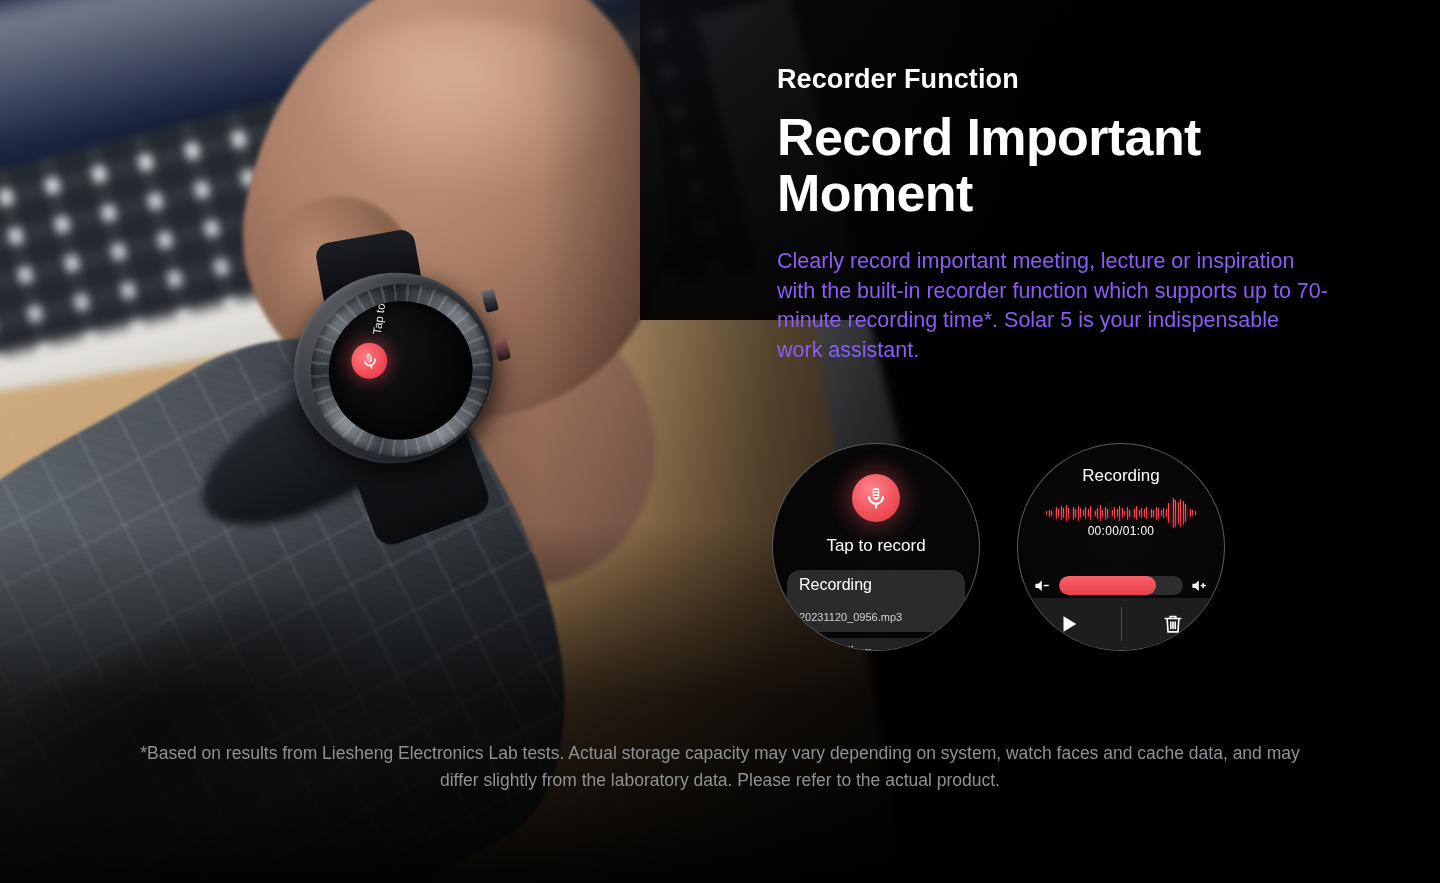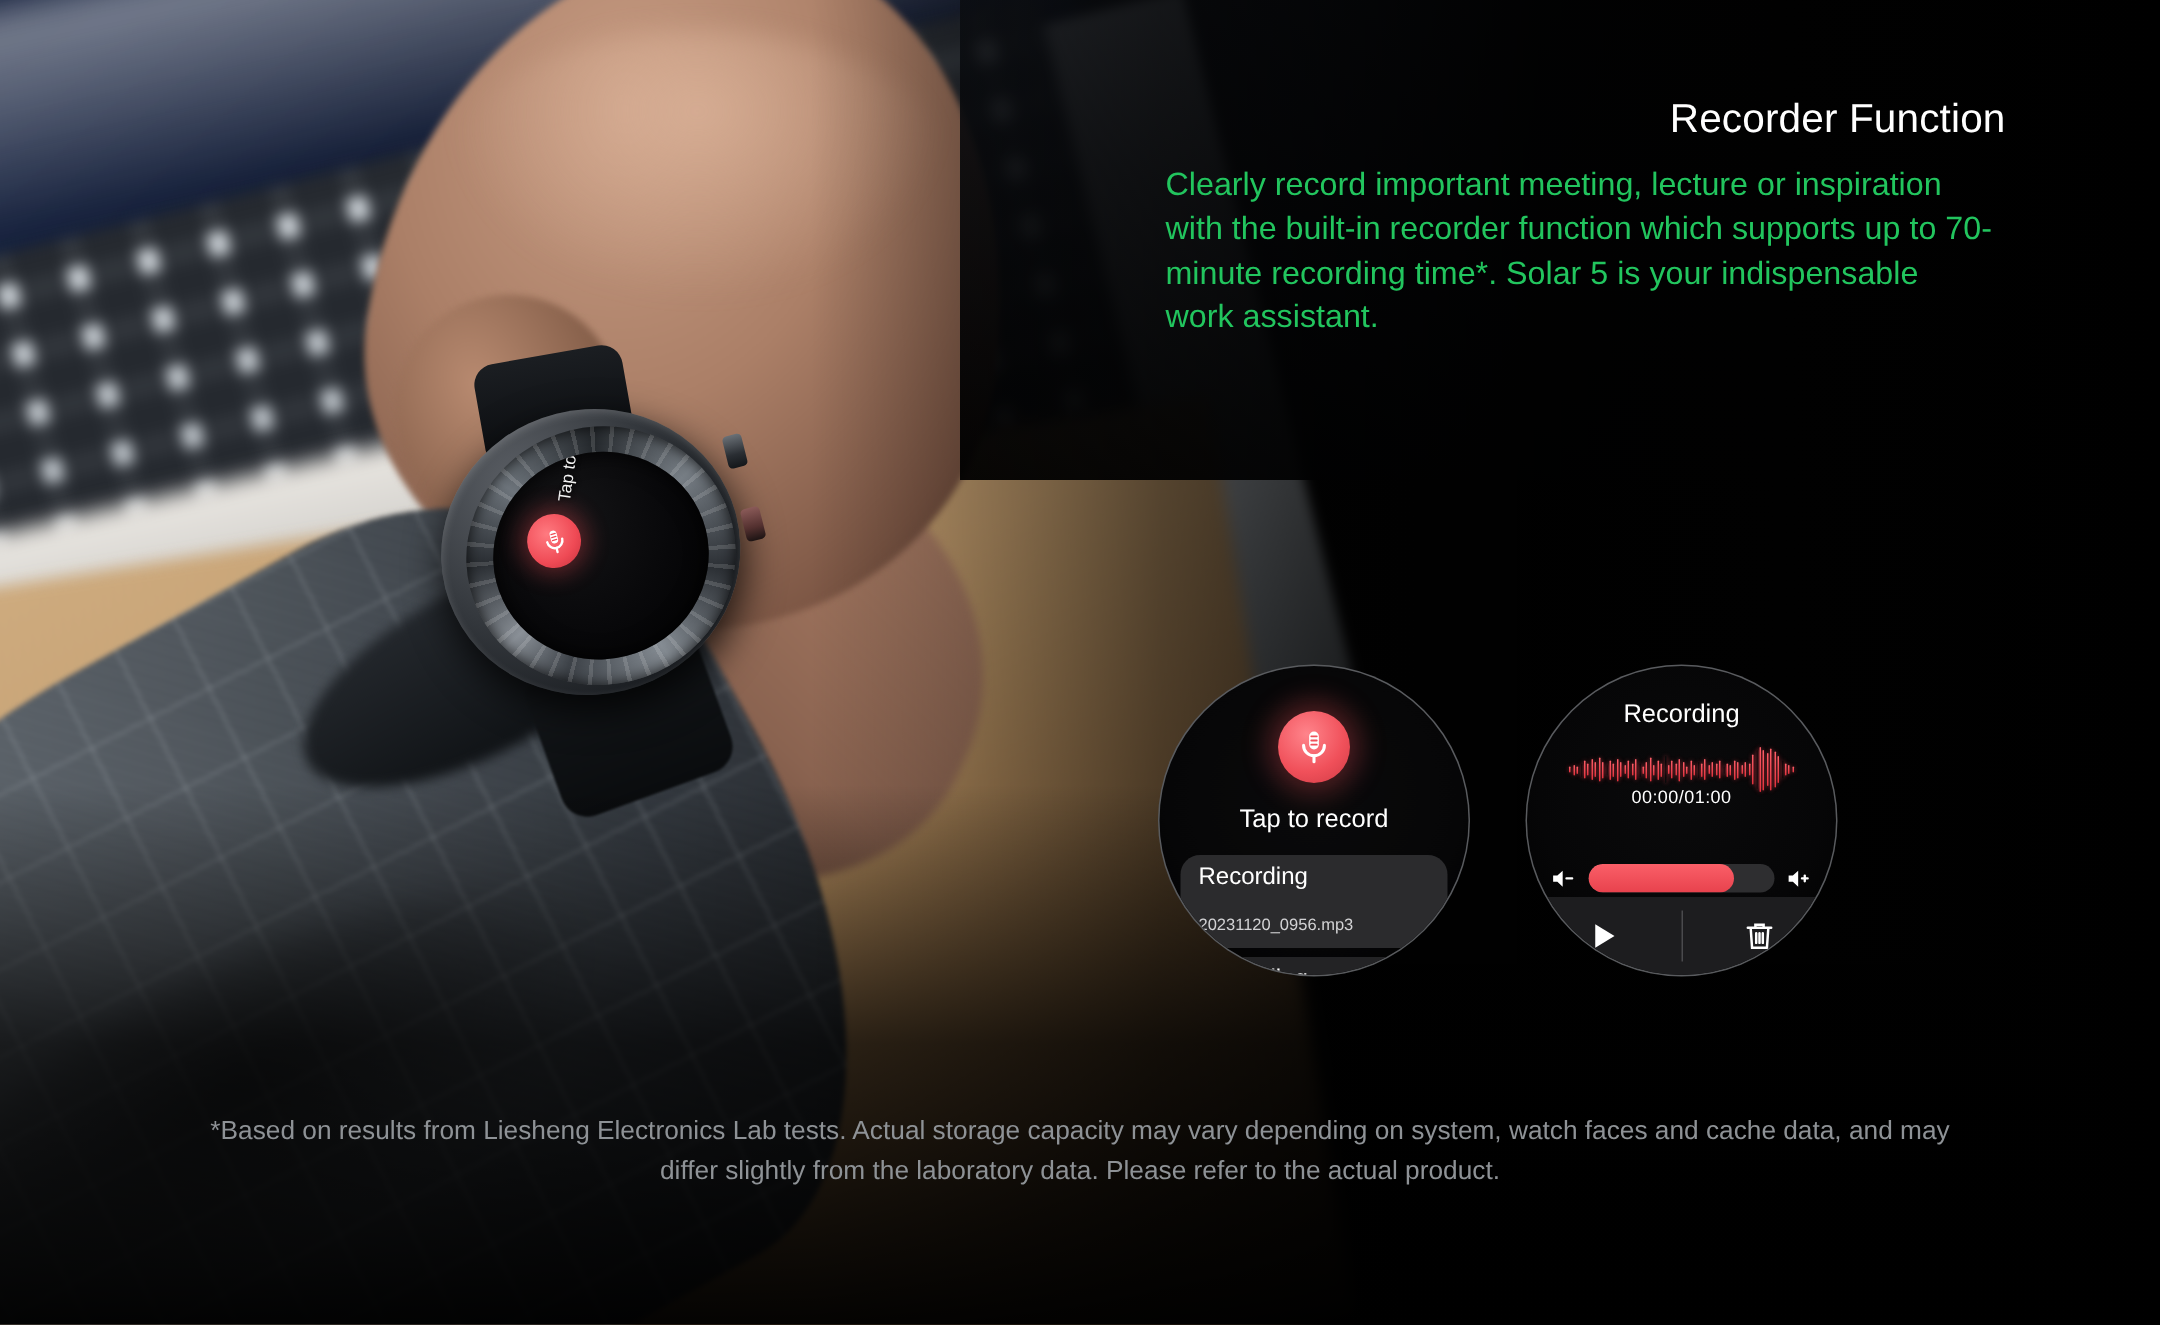--- a/index.html
+++ b/index.html
@@ -198,30 +198,29 @@
     background:linear-gradient(180deg, rgba(0,0,0,0) 0%, rgba(0,0,0,.72) 48%, rgba(0,0,0,.97) 100%);
   }
   .scrim-top {
     position:absolute; left:640px; top:0; width:800px; height:320px;
     background:linear-gradient(200deg, rgba(30,36,46,.75) 0%, rgba(10,12,16,.9) 60%, rgba(0,0,0,.95) 100%);
   }
 
   
   .copy { position:absolute; left:777px; top:64px; width:560px; z-index:6; }
   .eyebrow {
-    color:#ffffff; font-size:27px; font-weight:400; letter-spacing:.1px;
+    color:#ffffff; font-size:27px; font-weight:700; letter-spacing:.1px;
     margin-bottom:14px;
-    text-align:right;
   }
   .headline {
     color:#ffffff; font-size:52px; font-weight:700; line-height:1.08;
     letter-spacing:-.6px; margin-bottom:26px; max-width:545px;
   }
   .body-copy {
-    color:#22c55e; font-size:21.5px; font-weight:400; line-height:1.37;
+    color:#8b5cf6; font-size:21.5px; font-weight:400; line-height:1.37;
     max-width:552px;
   }
 
   
   .ui-circles { position:absolute; left:772px; top:440px; z-index:7; }
   .ui-circle {
     position:absolute; width:208px; height:208px; border-radius:50%;
     background:radial-gradient(circle at 50% 42%, #0a0a0b 0%, #060607 60%, #000 100%);
     border:1px solid rgba(158,162,168,.55);
     overflow:hidden;
@@ -350,20 +349,21 @@
       <div class="watch-crown-b"></div>
     </div>
 
     <div class="scrim-top"></div>
     <div class="scrim-right"></div>
     <div class="scrim-bottom"></div>
   </div>
 
   <div class="copy">
     <div class="eyebrow">Recorder Function</div>
+    <h1 class="headline">Record Important Moment</h1>
     <p class="body-copy">Clearly record important meeting, lecture or inspiration with the built-in recorder function which supports up to 70-minute recording time*. Solar 5 is your indispensable work assistant.</p>
   </div>
 
   <div class="ui-circles">
 
     <div class="ui-circle" id="circle-left">
       <div class="mic-btn">
         <svg viewBox="0 0 24 24" fill="none" stroke="#fff" stroke-width="1.9" stroke-linecap="round">
           <rect x="9" y="2.5" width="6" height="11" rx="3" fill="#fff" stroke="none"></rect>
           <line x1="10.3" y1="5.4" x2="13.7" y2="5.4" stroke="#f0505a" stroke-width="1.1"></line>

